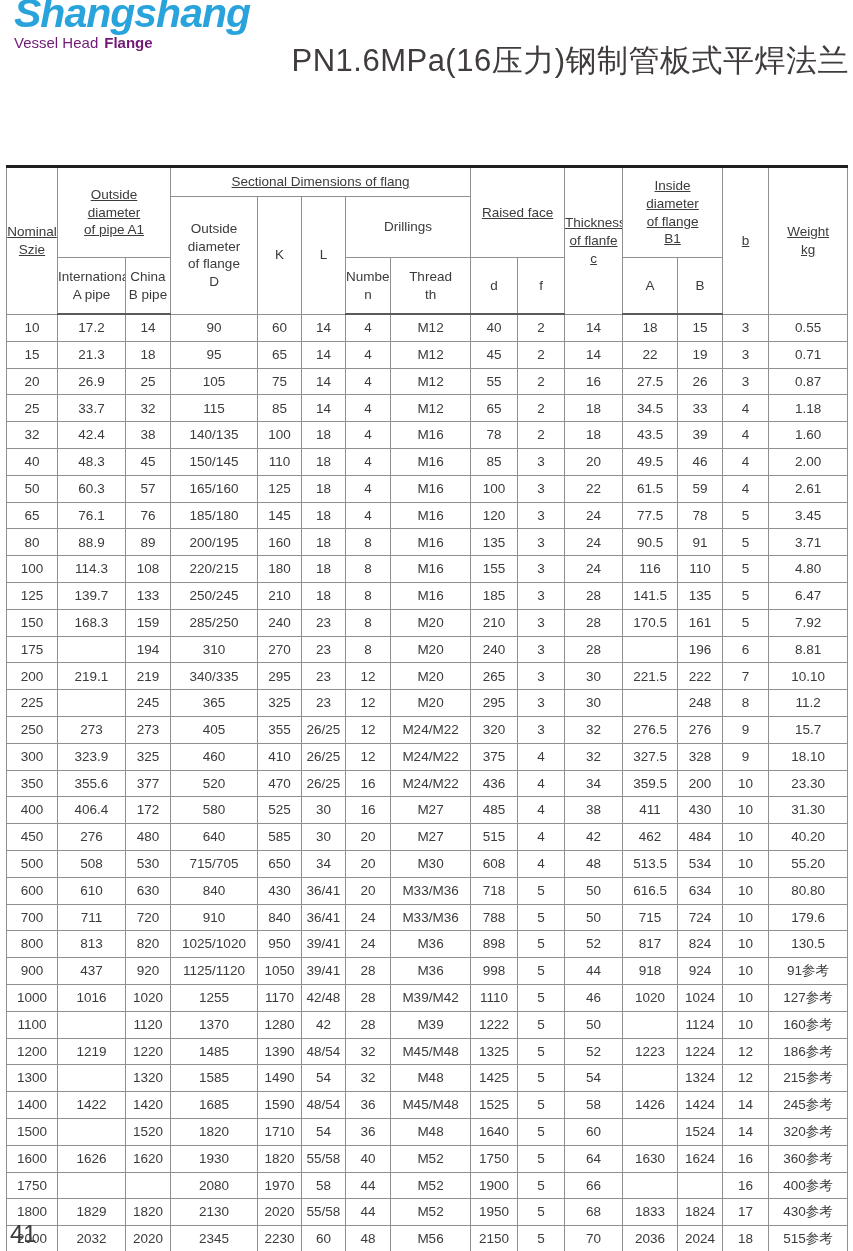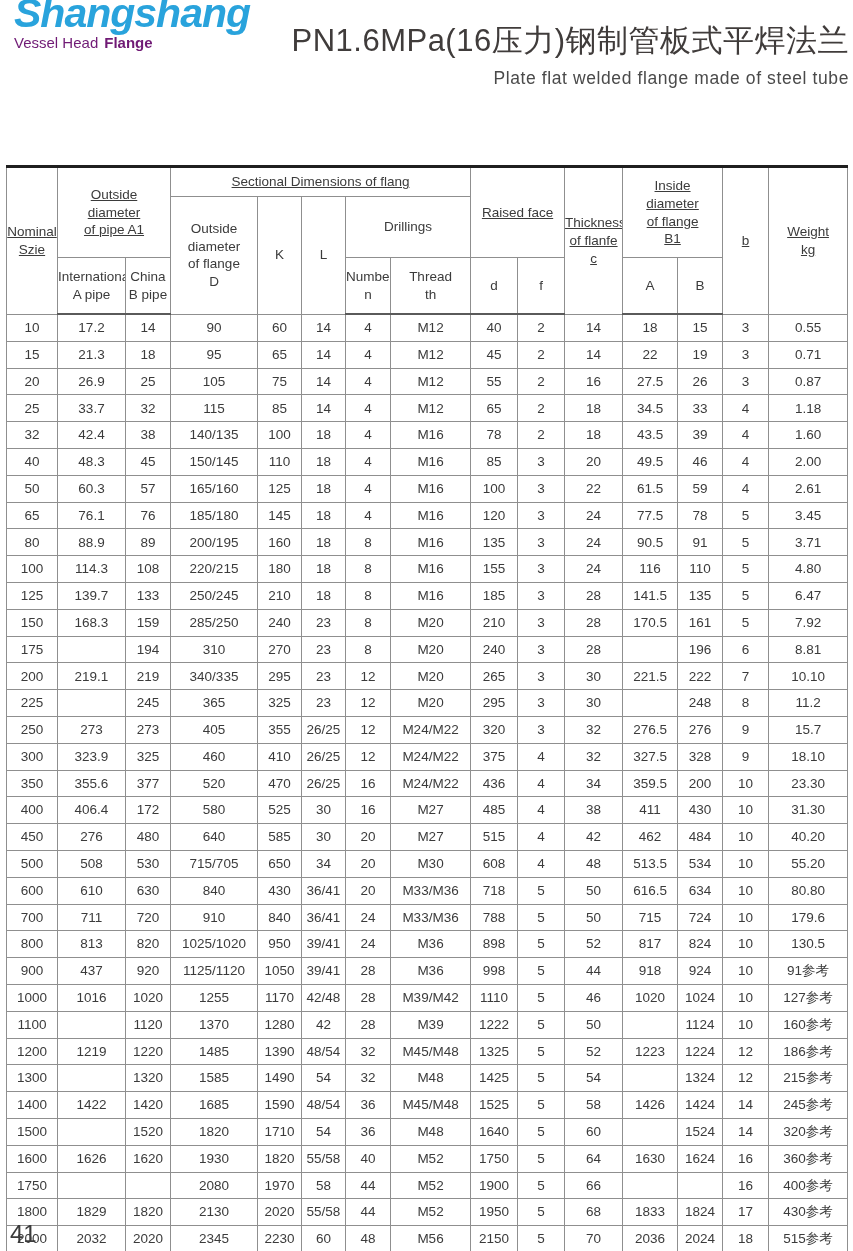--- a/index.html
+++ b/index.html
@@ -9,21 +9,21 @@
   }
   
   .logo{position:absolute;left:14px;top:-7px;line-height:1;}
   .logo-brand{
     font-size:41px;font-weight:bold;font-style:italic;color:#29a3dc;
     letter-spacing:-1px;display:block;
   }
   .logo-tagline{display:block;font-size:15px;color:#701a75;margin-top:1px;letter-spacing:0;}
   .logo-tagline .bold{font-weight:bold;margin-left:6px;}
   
-  .title-block{position:absolute;right:4px;top:20px;text-align:right;}
+  .title-block{position:absolute;right:4px;top:40px;text-align:right;}
   .doc-title{font-size:31px;color:#403c3b;letter-spacing:0.5px;}
   .doc-subtitle{font-size:17.5px;color:#4a4a4a;margin-top:6px;letter-spacing:0.6px;}
   
   table.flange{
     position:absolute;left:6px;top:165px;width:841px;
     border-collapse:collapse;table-layout:fixed;
     border-top:3px solid #1f1f1f;border-bottom:3px solid #1f1f1f;
   }
   table.flange th, table.flange td{
     border:1px solid #8f8f8f;
@@ -42,21 +42,20 @@
 </head>
 <body>
 
 <div class="logo">
   <span class="logo-brand">Shangshang</span>
   <span class="logo-tagline"><span>Vessel Head</span><span class="bold">Flange</span></span>
 </div>
 
 <div class="title-block">
   <div class="doc-title">PN1.6MPa(16压力)钢制管板式平焊法兰</div>
-  <div class="doc-subtitle">Plate flat welded flange made of steel tube</div>
 </div>
 
 <table class="flange">
   <colgroup>
     <col style="width:51px">
       <col style="width:68px">
       <col style="width:45px">
     <col style="width:87px">
       <col style="width:44px">
       <col style="width:44px">

